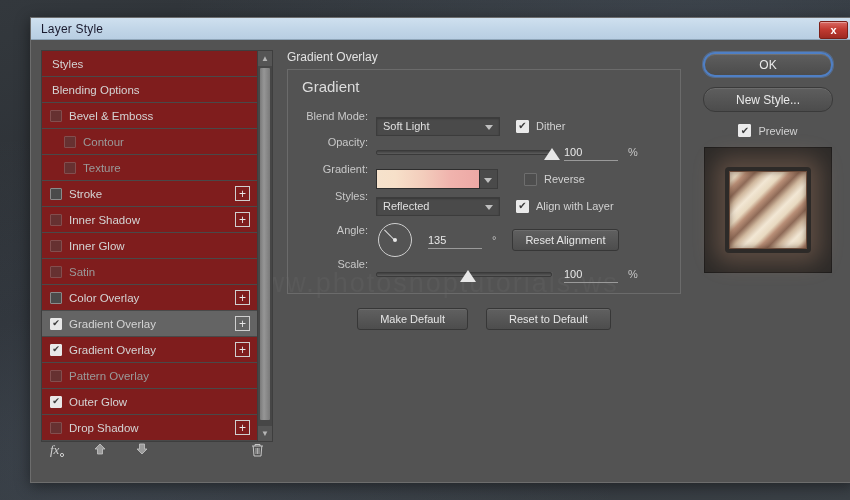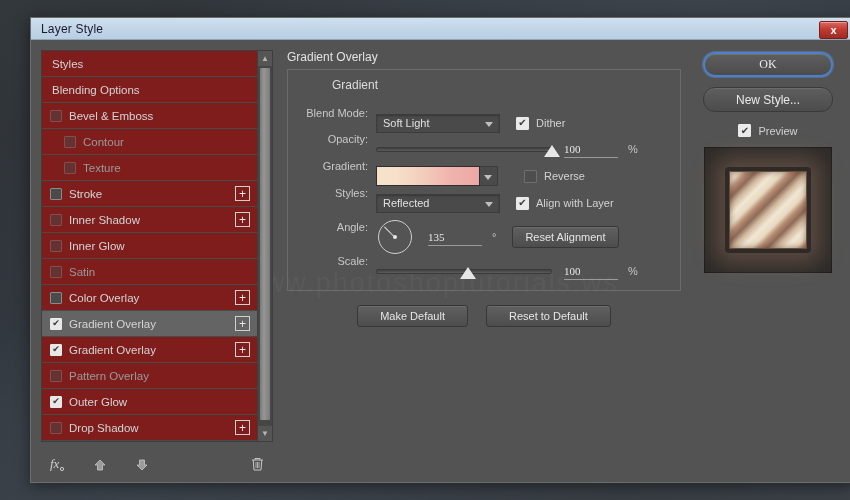--- a/index.html
+++ b/index.html
@@ -145,21 +145,21 @@
   .vs-thumb {
     position: absolute; left: 2px; right: 2px;
     top: 2px; height: 352px;
     background: linear-gradient(to right,#7a7a7a,#969696 40%,#7a7a7a);
     border-radius: 1px;
     cursor: pointer;
   }
 
   .styles-toolbar {
     height: 30px;
-    display: flex; align-items: flex-end;
+    display: flex; align-items: flex-start;
     padding: 0 8px;
     gap: 28px;
     color: #86efac;
   }
   .tb-icon { cursor: pointer; display:flex; align-items:center; }
   .tb-spacer { flex: 1; }
 
   
   .center-pane {
     flex: 1;
@@ -171,22 +171,22 @@
     font-size: 12px; color: #e2e2e2;
     margin-bottom: 3px;
   }
   .fieldset {
     border: 1px solid #6b6b6b;
     padding: 8px 10px 14px 10px;
     position: relative;
     margin-top: 2px;
   }
   .legend {
-    font-size: 12px; color: #dcdcdc;
-    margin-bottom: 10px; padding-left: 4px; margin-left: 30px;
+    font-size: 15px; color: #dcdcdc;
+    margin-bottom: 10px; padding-left: 4px;
   }
   .row {
     display: flex; align-items: center;
     height: 22px; margin-bottom: 4px;
   }
   .lbl {
     width: 78px; text-align: right;
     font-size: 11px; color: #c8c8c8;
     padding-right: 8px; flex: 0 0 auto;
   }
@@ -247,21 +247,20 @@
     transform: translateX(-8px);
   }
 
   .numfield {
     width: 54px; height: 18px;
     border-bottom: 1px solid #9a9a9a;
     color: #e8e8e8; font-size: 11px;
     display: flex; align-items: center;
     margin-left: 12px;
     cursor: text;
-    font-family: Liberation Serif, serif;
   }
   .unit { font-size: 11px; color: #c5c5c5; margin-left: 10px; }
 
   .cbrow { display: flex; align-items: center; margin-left: 16px; }
   .cbox {
     width: 13px; height: 13px;
     border: 1px solid #8a8a8a; background: #4a4a4a;
     border-radius: 1px;
     display: flex; align-items: center; justify-content: center;
     margin-right: 7px; cursor: pointer; flex: 0 0 auto;
@@ -319,21 +318,20 @@
     border: 1px solid #3a3a3a;
     border-radius: 12px;
     color: #eaeaea; font-size: 12px;
     display: flex; align-items: center; justify-content: center;
     margin-bottom: 10px; cursor: pointer;
     box-shadow: inset 0 1px 0 rgba(255,255,255,.09);
   }
   .rbtn.primary {
     border: 2px solid #4f7fc4;
     box-shadow: 0 0 0 1px rgba(90,140,210,.45), inset 0 1px 0 rgba(255,255,255,.12);
-    font-family: Liberation Serif, serif;
   }
   .preview-row {
     display: flex; align-items: center; justify-content: center;
     margin: 2px 0 10px 0;
   }
   .preview-box {
     width: 128px; height: 126px;
     background: #2d2a28;
     border: 1px solid #1f1d1c;
     display: flex; align-items: center; justify-content: center;

